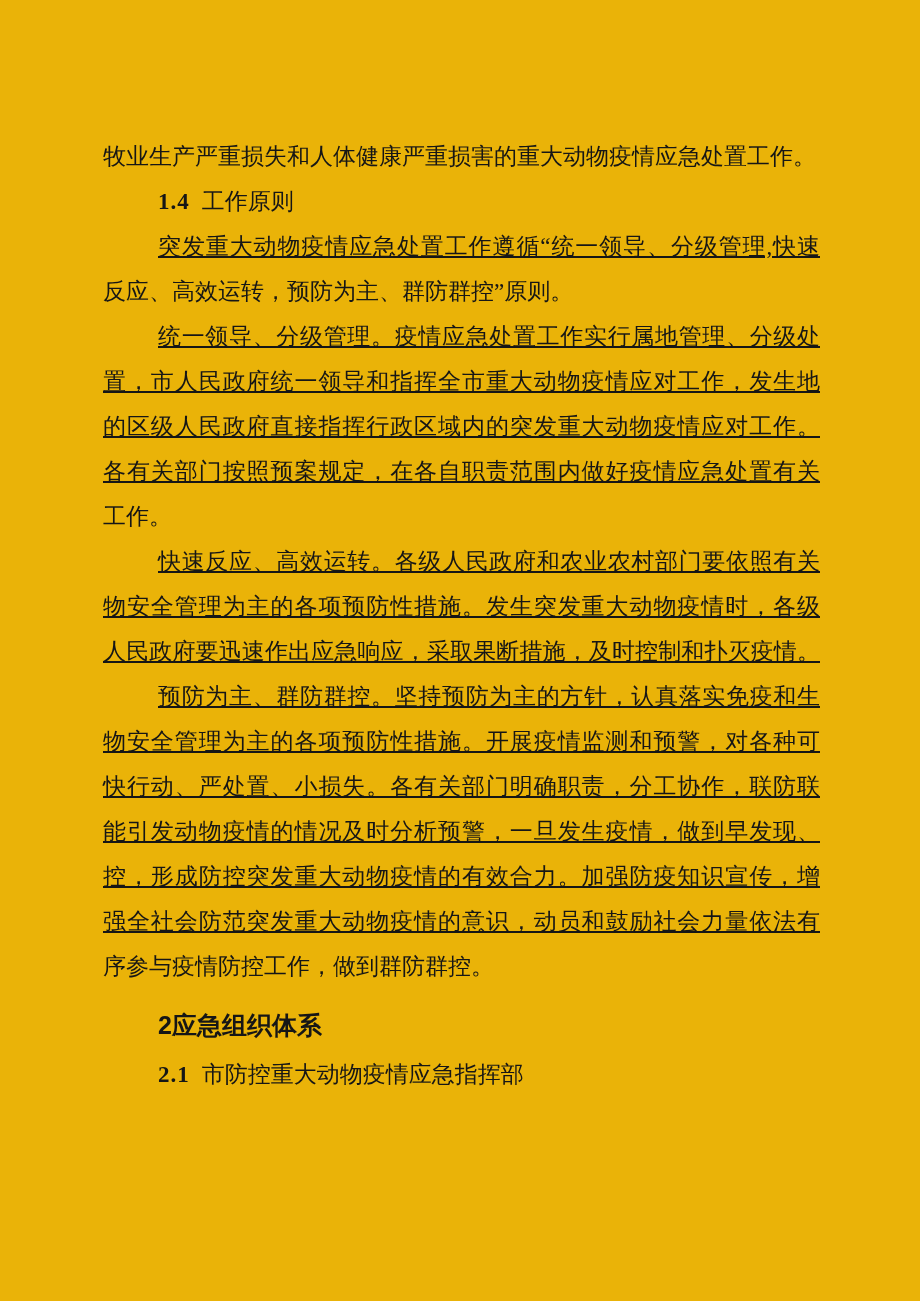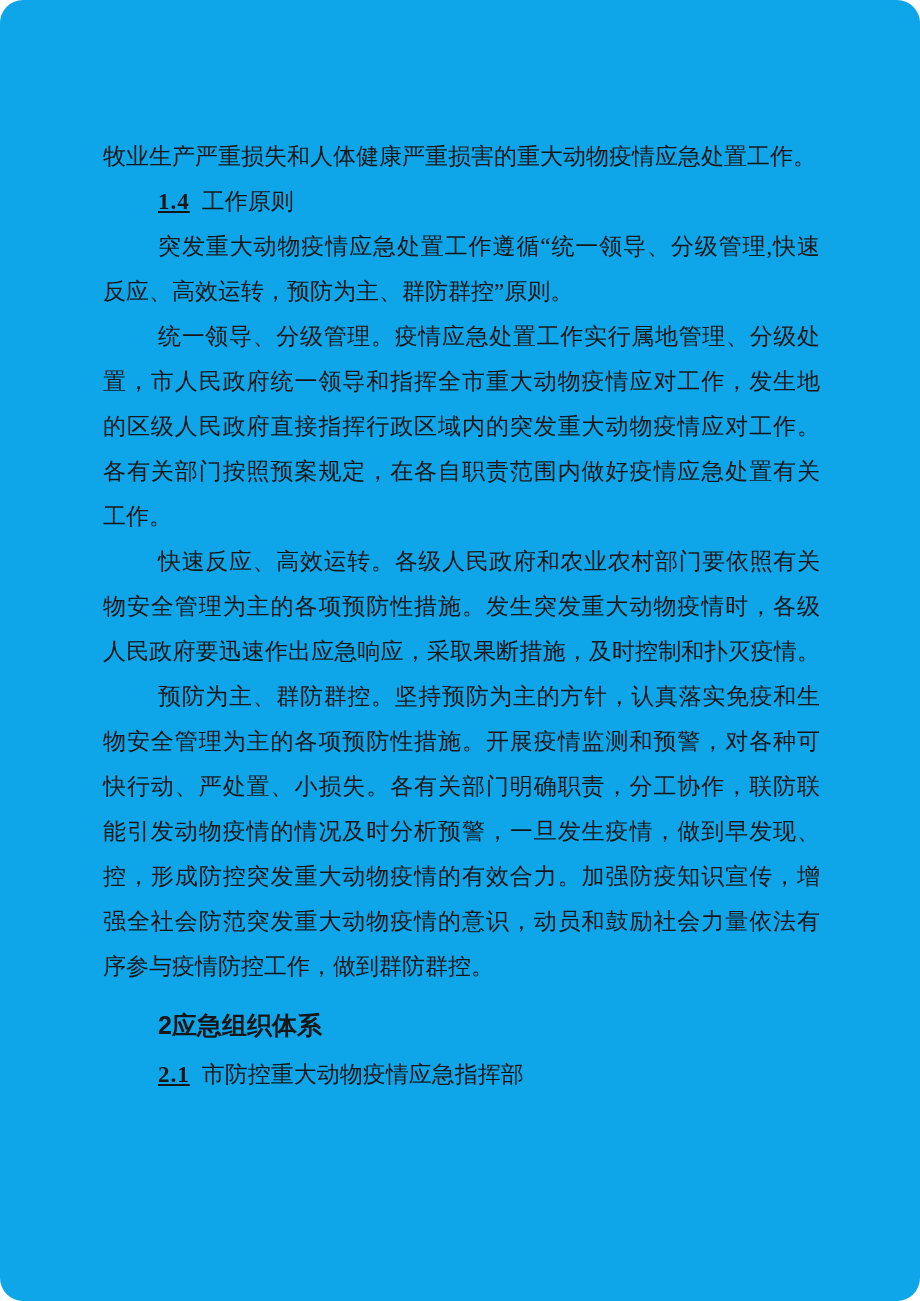--- a/index.html
+++ b/index.html
@@ -11,46 +11,45 @@
     height: 1301px;
     background: #ffffff;
     position: relative;
     overflow: hidden;
     font-family: "Liberation Serif", "DejaVu Serif", serif;
     color: #161616;
   }
   .page {
     position: absolute;
     inset: 0;
-    background: #0ea5e9;
-    border-radius: 23px;
+    background: #eab308;
   }
   .text-block {
     position: absolute;
     left: 103px;
     top: 134px;
     width: 717px;
   }
   .line {
     font-size: 23px;
     line-height: 45px;
     letter-spacing: 0px;
     white-space: normal;
   }
   .indent { text-indent: 55px; }
   .fill {
     text-align: justify;
     text-align-last: justify;
+    text-decoration: underline;
   }
   .end { text-align: left; }
   .num {
     font-weight: 700;
     margin-right: 12px;
     letter-spacing: 1px;
-    text-decoration: underline;
   }
   .section-heading {
     font-family: "Liberation Sans", "DejaVu Sans", sans-serif;
     font-weight: 700;
     font-size: 25px;
     margin-top: 14px;
   }
   .sub-heading { margin-top: 4px; }
 </style>
 </head>

